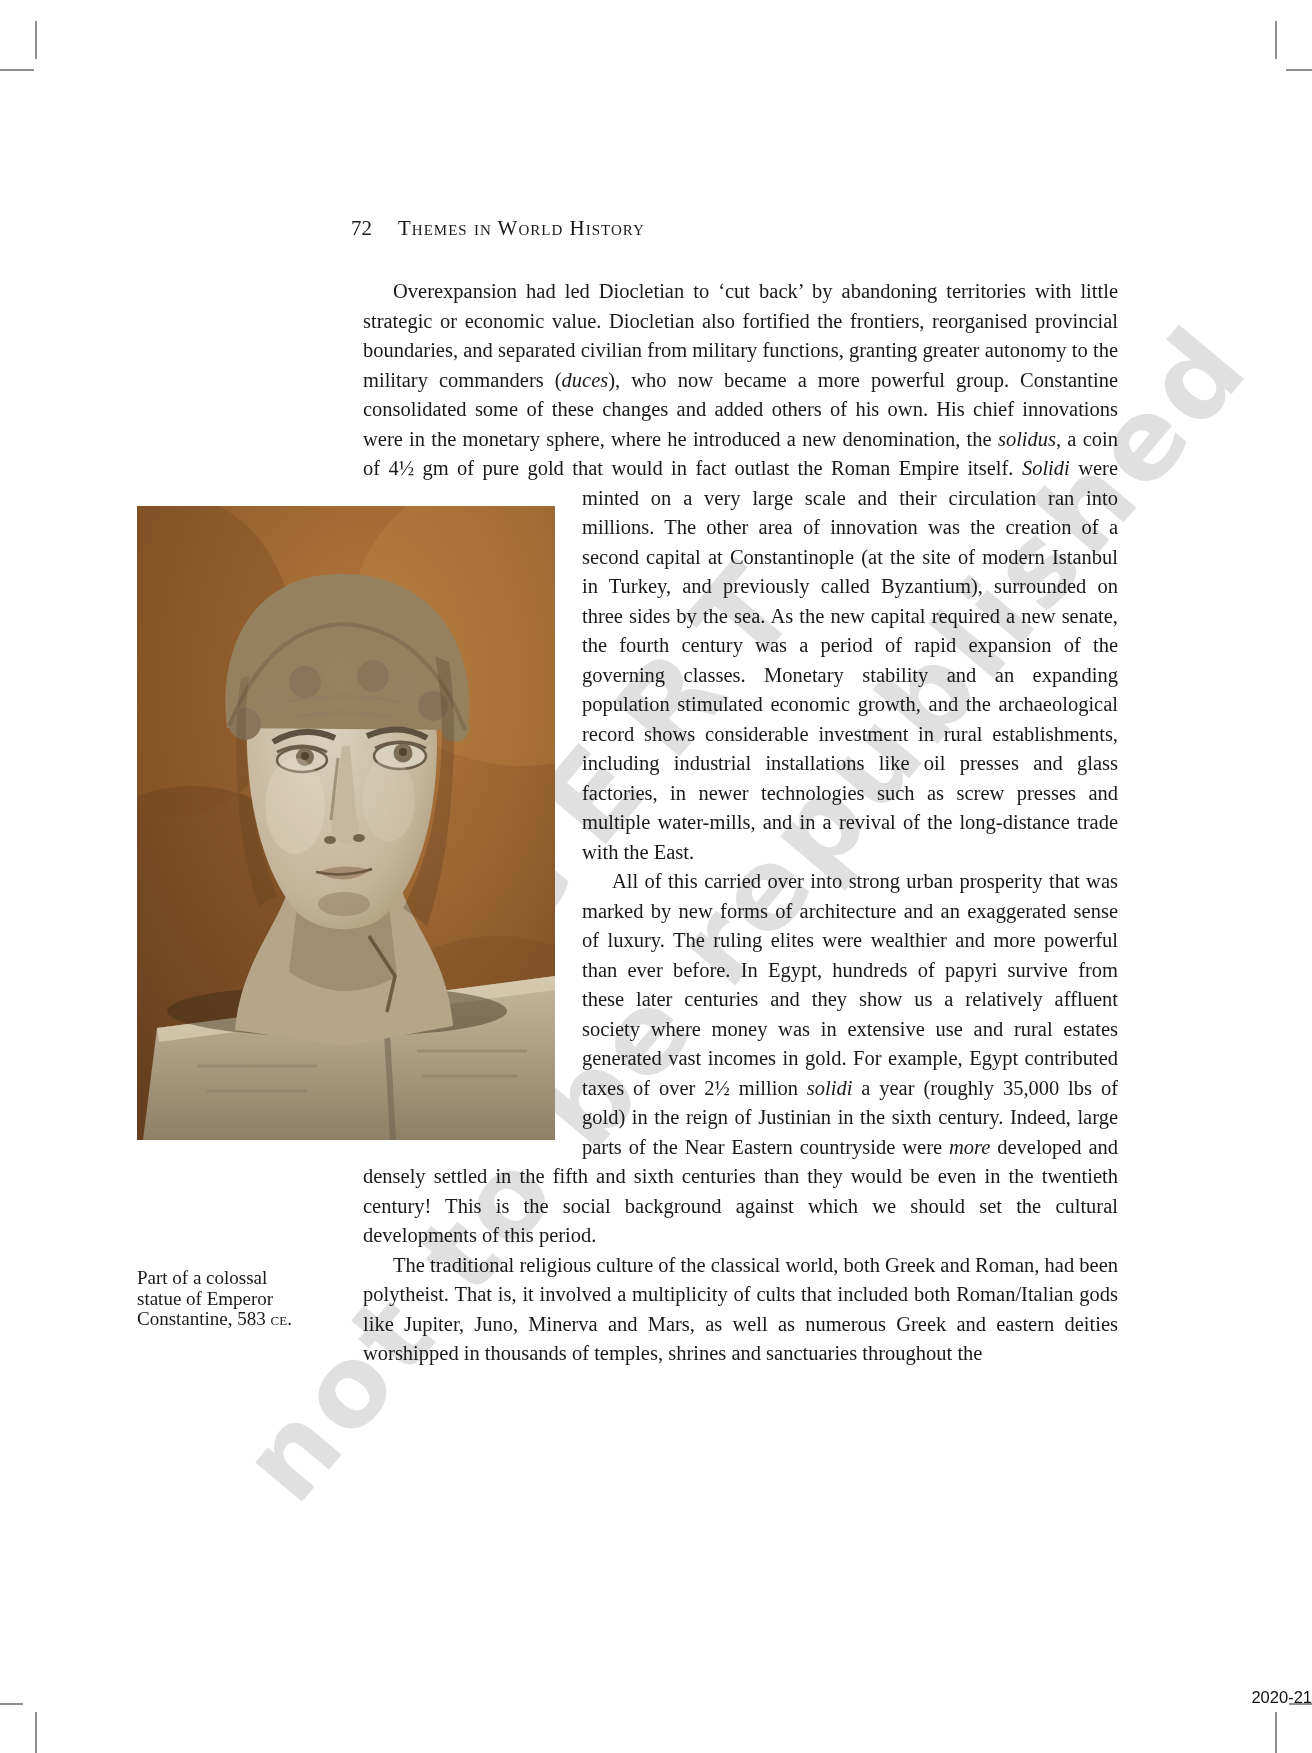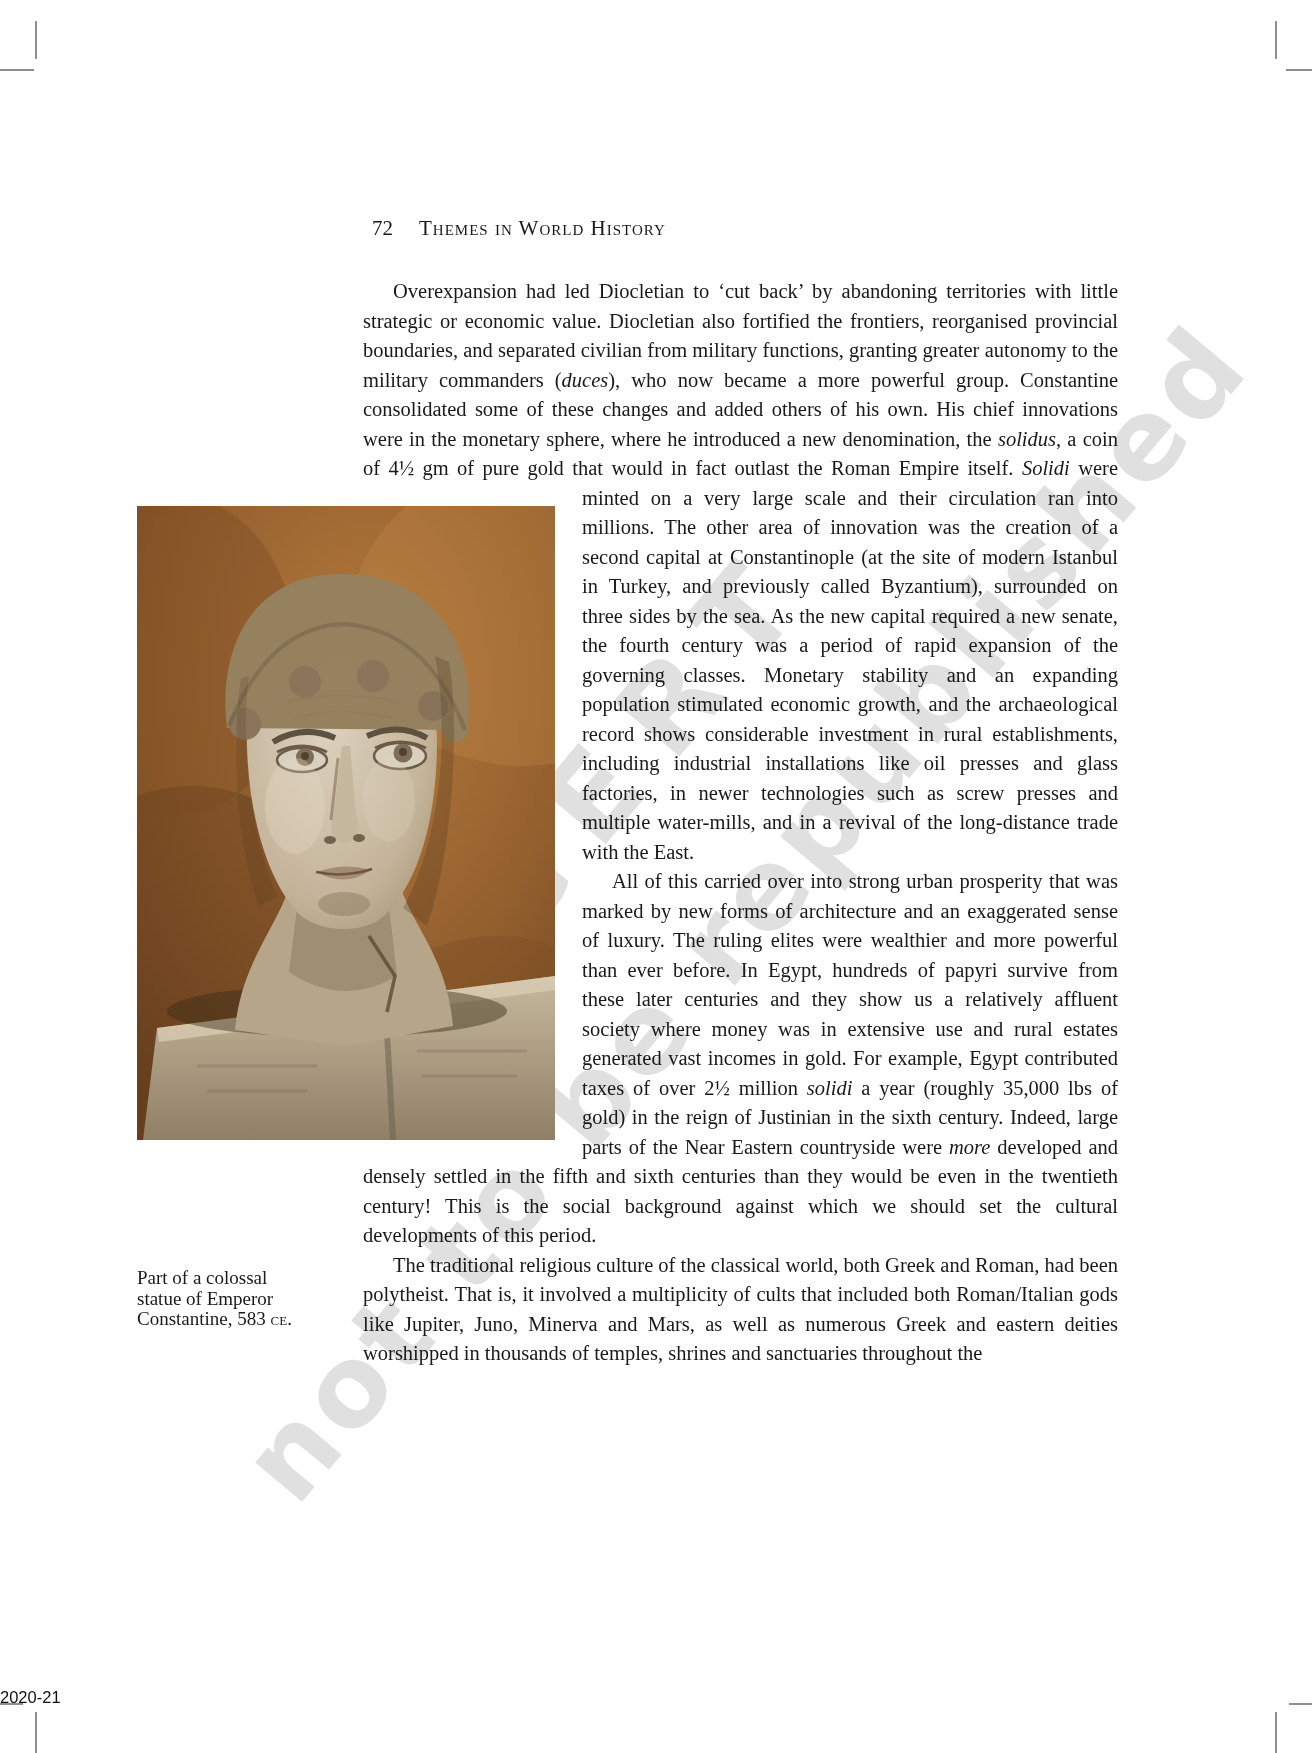--- a/index.html
+++ b/index.html
@@ -11,21 +11,21 @@
 
   
   .watermark{position:absolute;left:-30px;top:230px;width:1400px;height:1240px;
     display:flex;flex-direction:column;align-items:center;justify-content:center;gap:58px;
     transform:rotate(-50deg);color:rgba(0,0,0,0.12);
     font-family:"DejaVu Sans", sans-serif;font-weight:bold;z-index:1;pointer-events:none;}
   .wm-line1{font-size:118px;letter-spacing:34px;white-space:nowrap;}
   .wm-line2{font-size:112px;letter-spacing:6px;white-space:nowrap;}
 
   
-  .header{position:absolute;left:372px;top:216px;z-index:2;}
+  .header{position:absolute;left:351px;top:216px;z-index:2;}
   .page-num{font-size:21px;margin-right:26px;}
   .running-title{font-variant:small-caps;font-size:21px;letter-spacing:1px;}
 
   
   .bodytext{position:absolute;left:363px;top:277px;width:755px;z-index:2;
     font-size:20.5px;line-height:29.5px;text-align:justify;}
   .bodytext p{margin:0;}
   .indent{text-indent:30px;}
   .justify-last{text-align-last:justify;}
   .it{font-style:italic;}
@@ -34,21 +34,21 @@
   
   .statue-figure{float:left;width:418px;height:634px;margin:22px 27px 20px -226px;
     position:relative;z-index:2;}
   .statue-figure svg{display:block;}
 
   
   .figure-caption{position:absolute;left:137px;top:1268px;z-index:2;
     font-size:19px;line-height:20.5px;color:#1a1a1a;}
 
   
-  .footer{position:absolute;left:0;right:0;top:1688px;text-align:left;z-index:2;
+  .footer{position:absolute;left:0;right:0;top:1688px;text-align:right;z-index:2;
     font-family:"Liberation Sans", sans-serif;font-size:16.5px;color:#111;}
 </style>
 </head>
 <body>
 
 <div class="page">
 
   <div class="crop" style="left:35px;top:21px;width:2px;height:38px;"></div>
   <div class="crop" style="left:0;top:69px;width:34px;height:2px;"></div>
   <div class="crop" style="left:1275px;top:21px;width:2px;height:38px;"></div>

